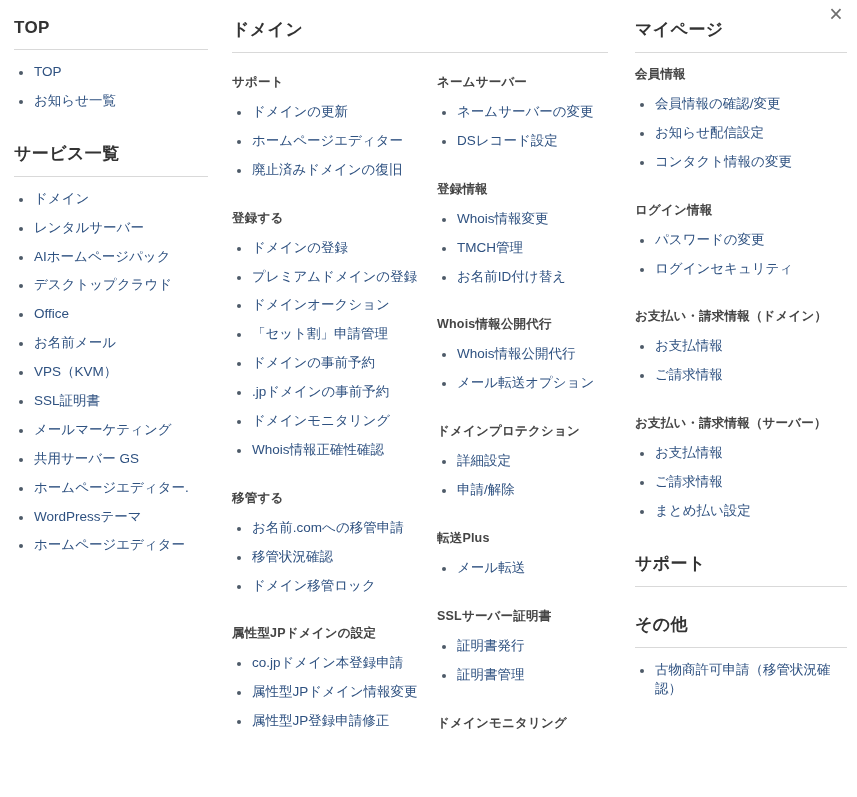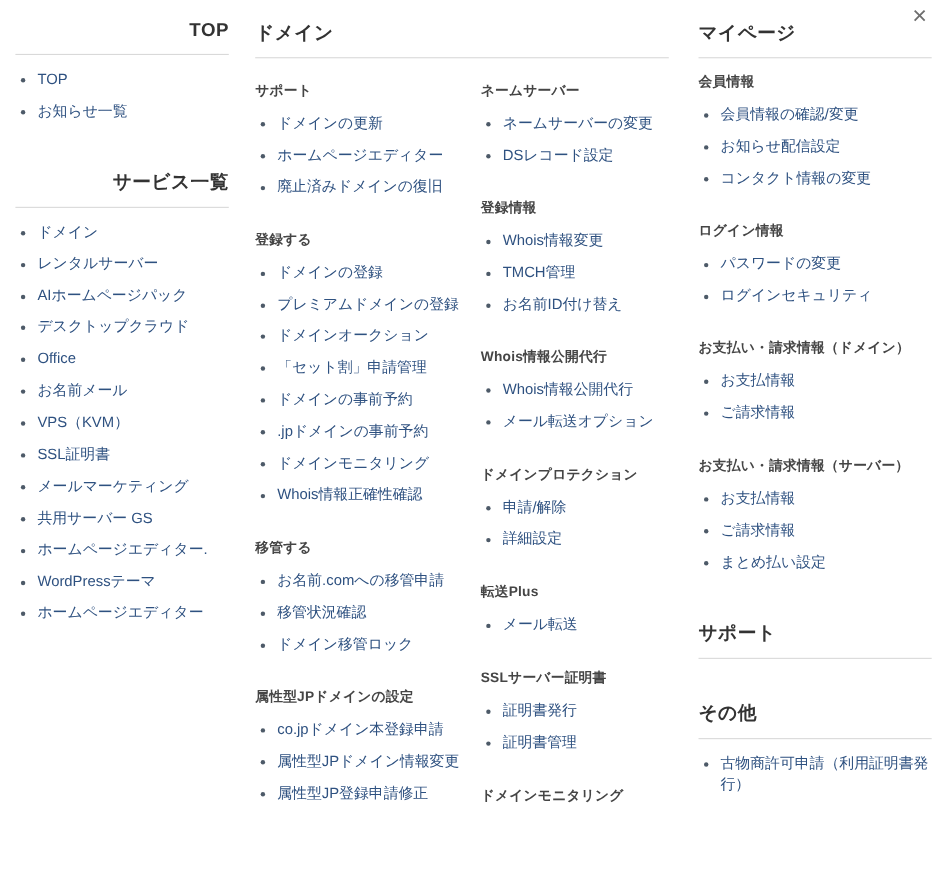--- a/index.html
+++ b/index.html
@@ -2,29 +2,29 @@
 <html><head>
 <meta charset="utf-8">
 <style>
   html,body { margin:0; padding:0; }
   body {
     width:857px; height:797px; background:#ffffff; position:relative; overflow:hidden;
     font-family:"Liberation Sans","DejaVu Sans",sans-serif;
     -webkit-font-smoothing:antialiased;
   }
   .col { position:absolute; top:16px; }
-  .col1 { left:14px;  width:194px;text-align:right; }
+  .col1 { left:14px;  width:194px; }
   .col2 { left:232px; width:376px; }
   .col3 { left:635px; width:212px; }
 
   .h1 {
     font-size:17px; font-weight:700; color:#333333; letter-spacing:.4px;
     padding:2px 0 11px; border-bottom:1px solid #d9d9d9; margin:0 0 8px;
   }
-  .h1.spaced { margin-top:36px;font-family:Liberation Mono, monospace; }
+  .h1.spaced { margin-top:24px;font-family:Liberation Mono, monospace; }
   .grp { font-size:12.5px; font-weight:700; color:#454545; margin:25px 0 7px; letter-spacing:.2px; }
   .grp.first { margin-top:13px; }
 
   .lst { list-style:none; margin:0; padding:0; }
   .itm { display:flex; align-items:flex-start; padding:5px 0; }
   .blt { flex:none; width:4px; height:4px; border-radius:50%; background:#4d5a68; margin:8px 11px 0 5px; }
   .lnk { font-size:13.5px; color:#2e5180; text-decoration:none; line-height:1.4; cursor:pointer; }
 
   .col2-body { display:flex; }
   .subcol-a { width:190px; margin-right:15px; }
@@ -240,25 +240,25 @@
         <li class="itm">
             <span class="blt"></span>
             <a class="lnk">メール転送オプション</a>
           </li>
       </ul>
 
       <div class="grp">ドメインプロテクション</div>
       <ul class="lst">
         <li class="itm">
             <span class="blt"></span>
+            <a class="lnk">詳細設定</a>
+          </li>
+        <li class="itm">
+            <span class="blt"></span>
             <a class="lnk">申請/解除</a>
-          </li>
-        <li class="itm">
-            <span class="blt"></span>
-            <a class="lnk">詳細設定</a>
           </li>
       </ul>
 
       <div class="grp">転送Plus</div>
       <ul class="lst">
         <li class="itm">
             <span class="blt"></span>
             <a class="lnk">メール転送</a>
           </li>
       </ul>
@@ -343,18 +343,18 @@
         <a class="lnk">まとめ払い設定</a>
       </li>
   </ul>
 
   <div class="h1 spaced">サポート</div>
 
   <div class="h1 spaced">その他</div>
   <ul class="lst">
     <li class="itm">
         <span class="blt"></span>
-        <a class="lnk">古物商許可申請（利用証明書発行）</a>
+        <a class="lnk">古物商許可申請（移管状況確認）</a>
       </li>
     <li class="itm"></li>
 
   </ul>
 </div>
 
 </body></html>

